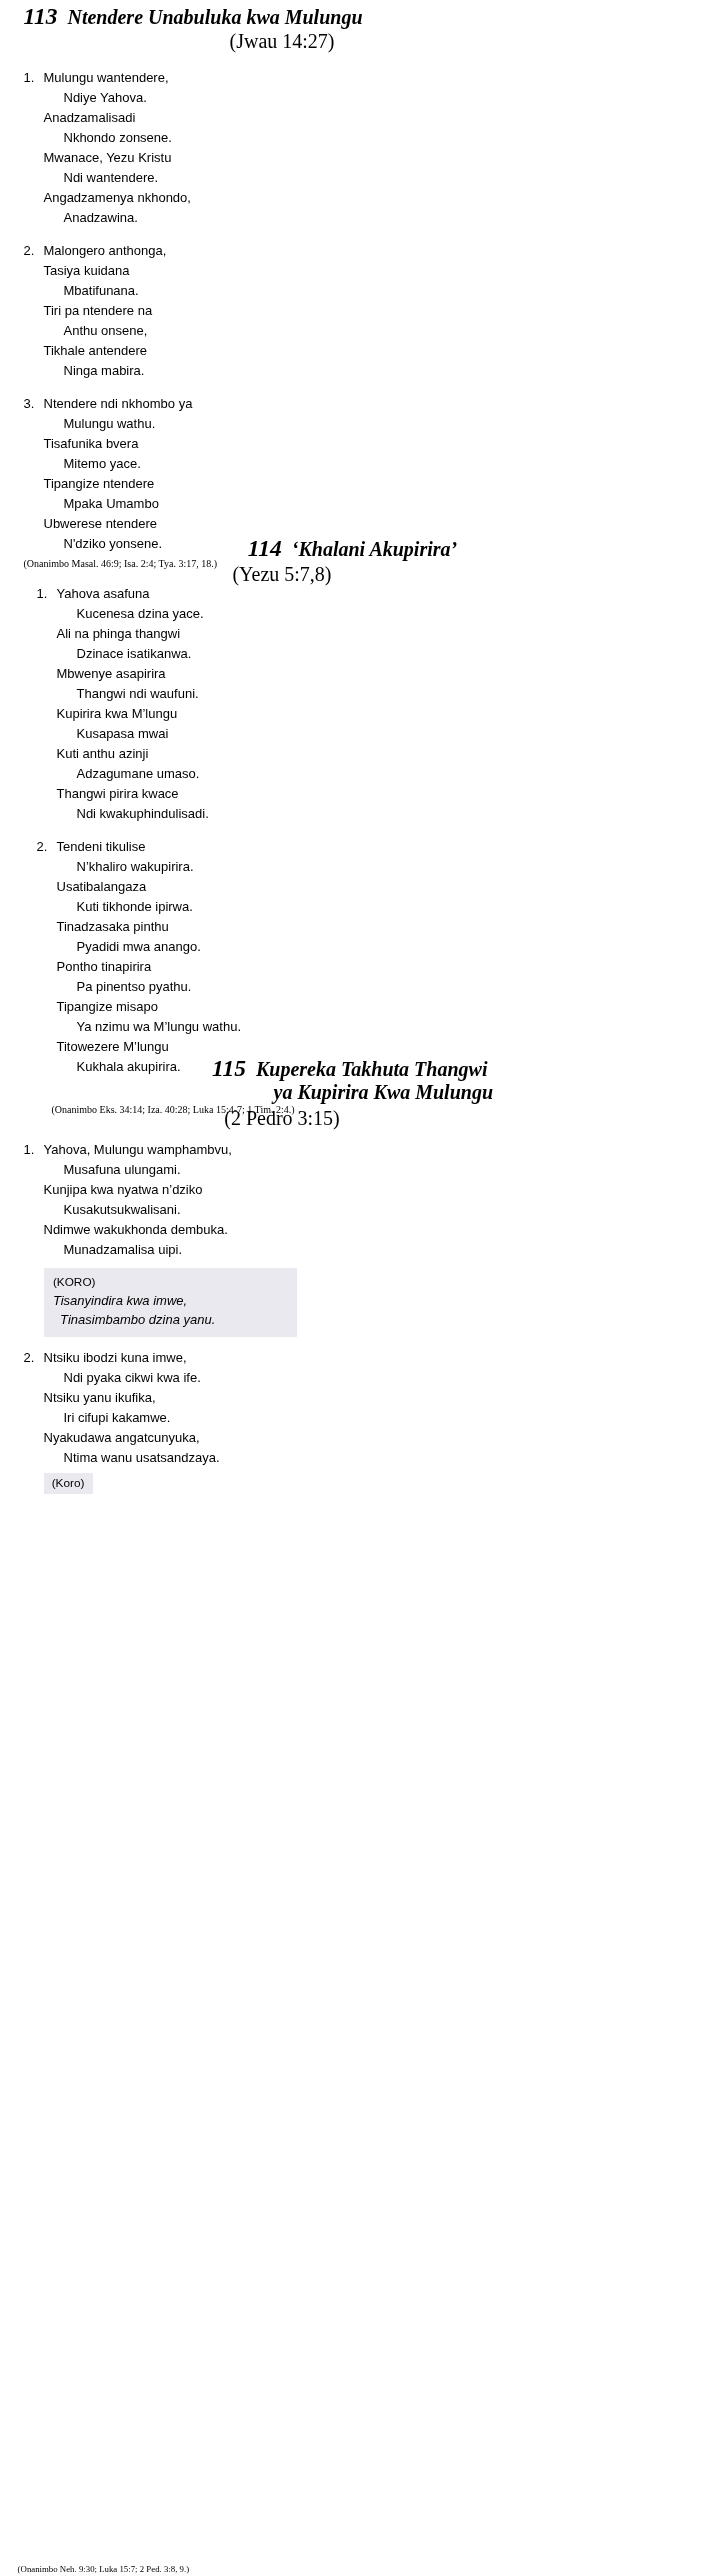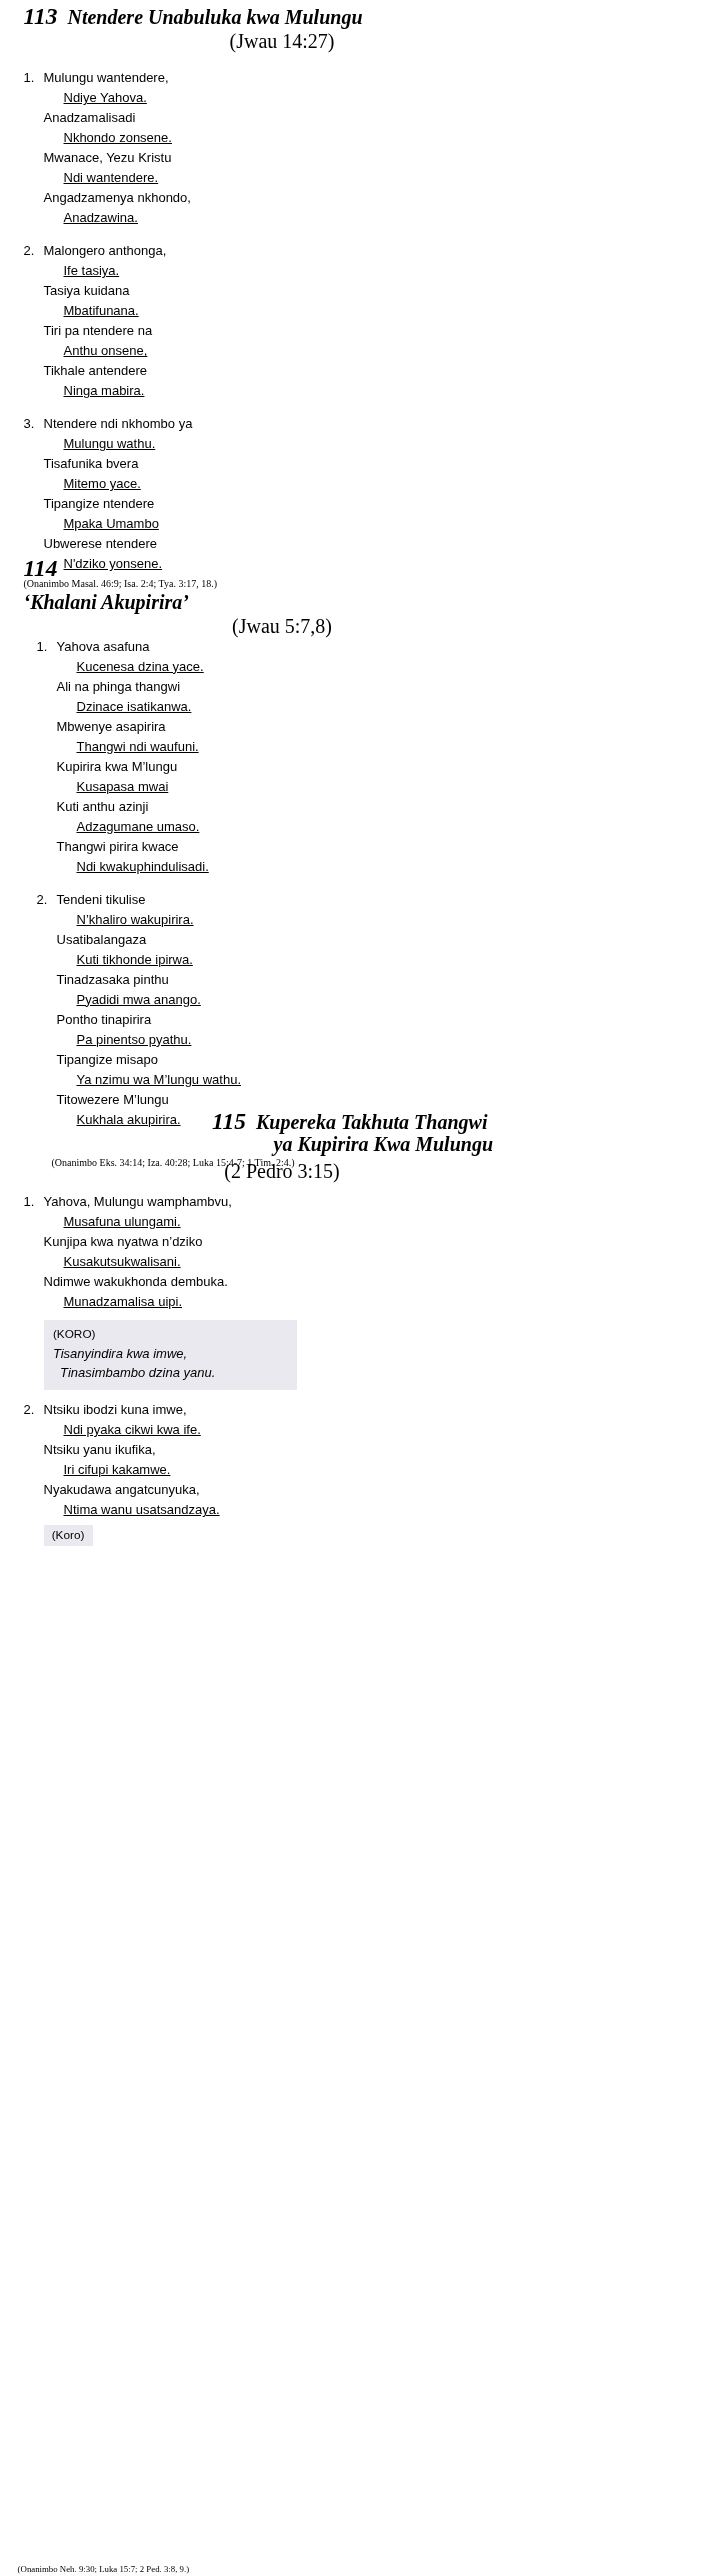--- a/index.html
+++ b/index.html
@@ -89,21 +89,21 @@
   .verse-lines {
     flex: 1 1 auto;
   }
   .line {
     font-family: "Liberation Sans", sans-serif;
     font-size: 13px;
     line-height: 20px;
     white-space: pre;
   }
   .indent-0 { padding-left: 0px; }
-  .indent-1 { padding-left: 20px; text-decoration: underline; }
+  .indent-1 { padding-left: 20px; }
 
   
   .chorus {
     background: #e9e9ef;
     padding: 5.9px 9.4px 8.2px 9.4px;
     margin: 8.2px 0 10.6px 20px;
     max-width: 253px;
     box-sizing: border-box;
   }
   .chorus-label {
@@ -163,21 +163,20 @@
           <div class="line indent-1">Ndi wantendere.</div>
           <div class="line indent-0">Angadzamenya nkhondo,</div>
           <div class="line indent-1">Anadzawina.</div>
         </div>
       </div>
 
       <div class="verse">
         <div class="verse-num">2.</div>
         <div class="verse-lines">
           <div class="line indent-0">Malongero anthonga,</div>
-          <div class="line indent-1">Ife tasiya.</div>
           <div class="line indent-0">Tasiya kuidana</div>
           <div class="line indent-1">Mbatifunana.</div>
           <div class="line indent-0">Tiri pa ntendere na</div>
           <div class="line indent-1">Anthu onsene,</div>
           <div class="line indent-0">Tikhale antendere</div>
           <div class="line indent-1">Ninga mabira.</div>
         </div>
       </div>
 
       <div class="verse">
@@ -194,25 +193,25 @@
         </div>
       </div>
 
     </div>
 
     <div class="song-footnote" style="margin-top:-9.4px;">(Onanimbo Masal. 46:9; Isa. 2:4; Tya. 3:17, 18.)</div>
   </div>
 
   <div class="song" style="margin-top:-33px;">
     <div class="song-header">
-      <div class="song-title-line" style="justify-content:center;flex-direction:column;">
+      <div class="song-title-line" style="justify-content:center;">
         <span class="song-number">114</span>
         <span class="song-title">‘Khalani Akupirira’</span>
       </div>
-      <div class="song-scripture" style="width:517px;">(Jwau 5:7,8)</div>
+      <div class="song-scripture" style="width:517px;">(Yezu 5:7,8)</div>
     </div>
 
     <div class="verses" style="margin-top:-1.2px; padding-left:13px;">
 
       <div class="verse">
         <div class="verse-num">1.</div>
         <div class="verse-lines">
           <div class="line indent-0">Yahova asafuna</div>
           <div class="line indent-1">Kucenesa dzina yace.</div>
           <div class="line indent-0">Ali na phinga thangwi</div>

